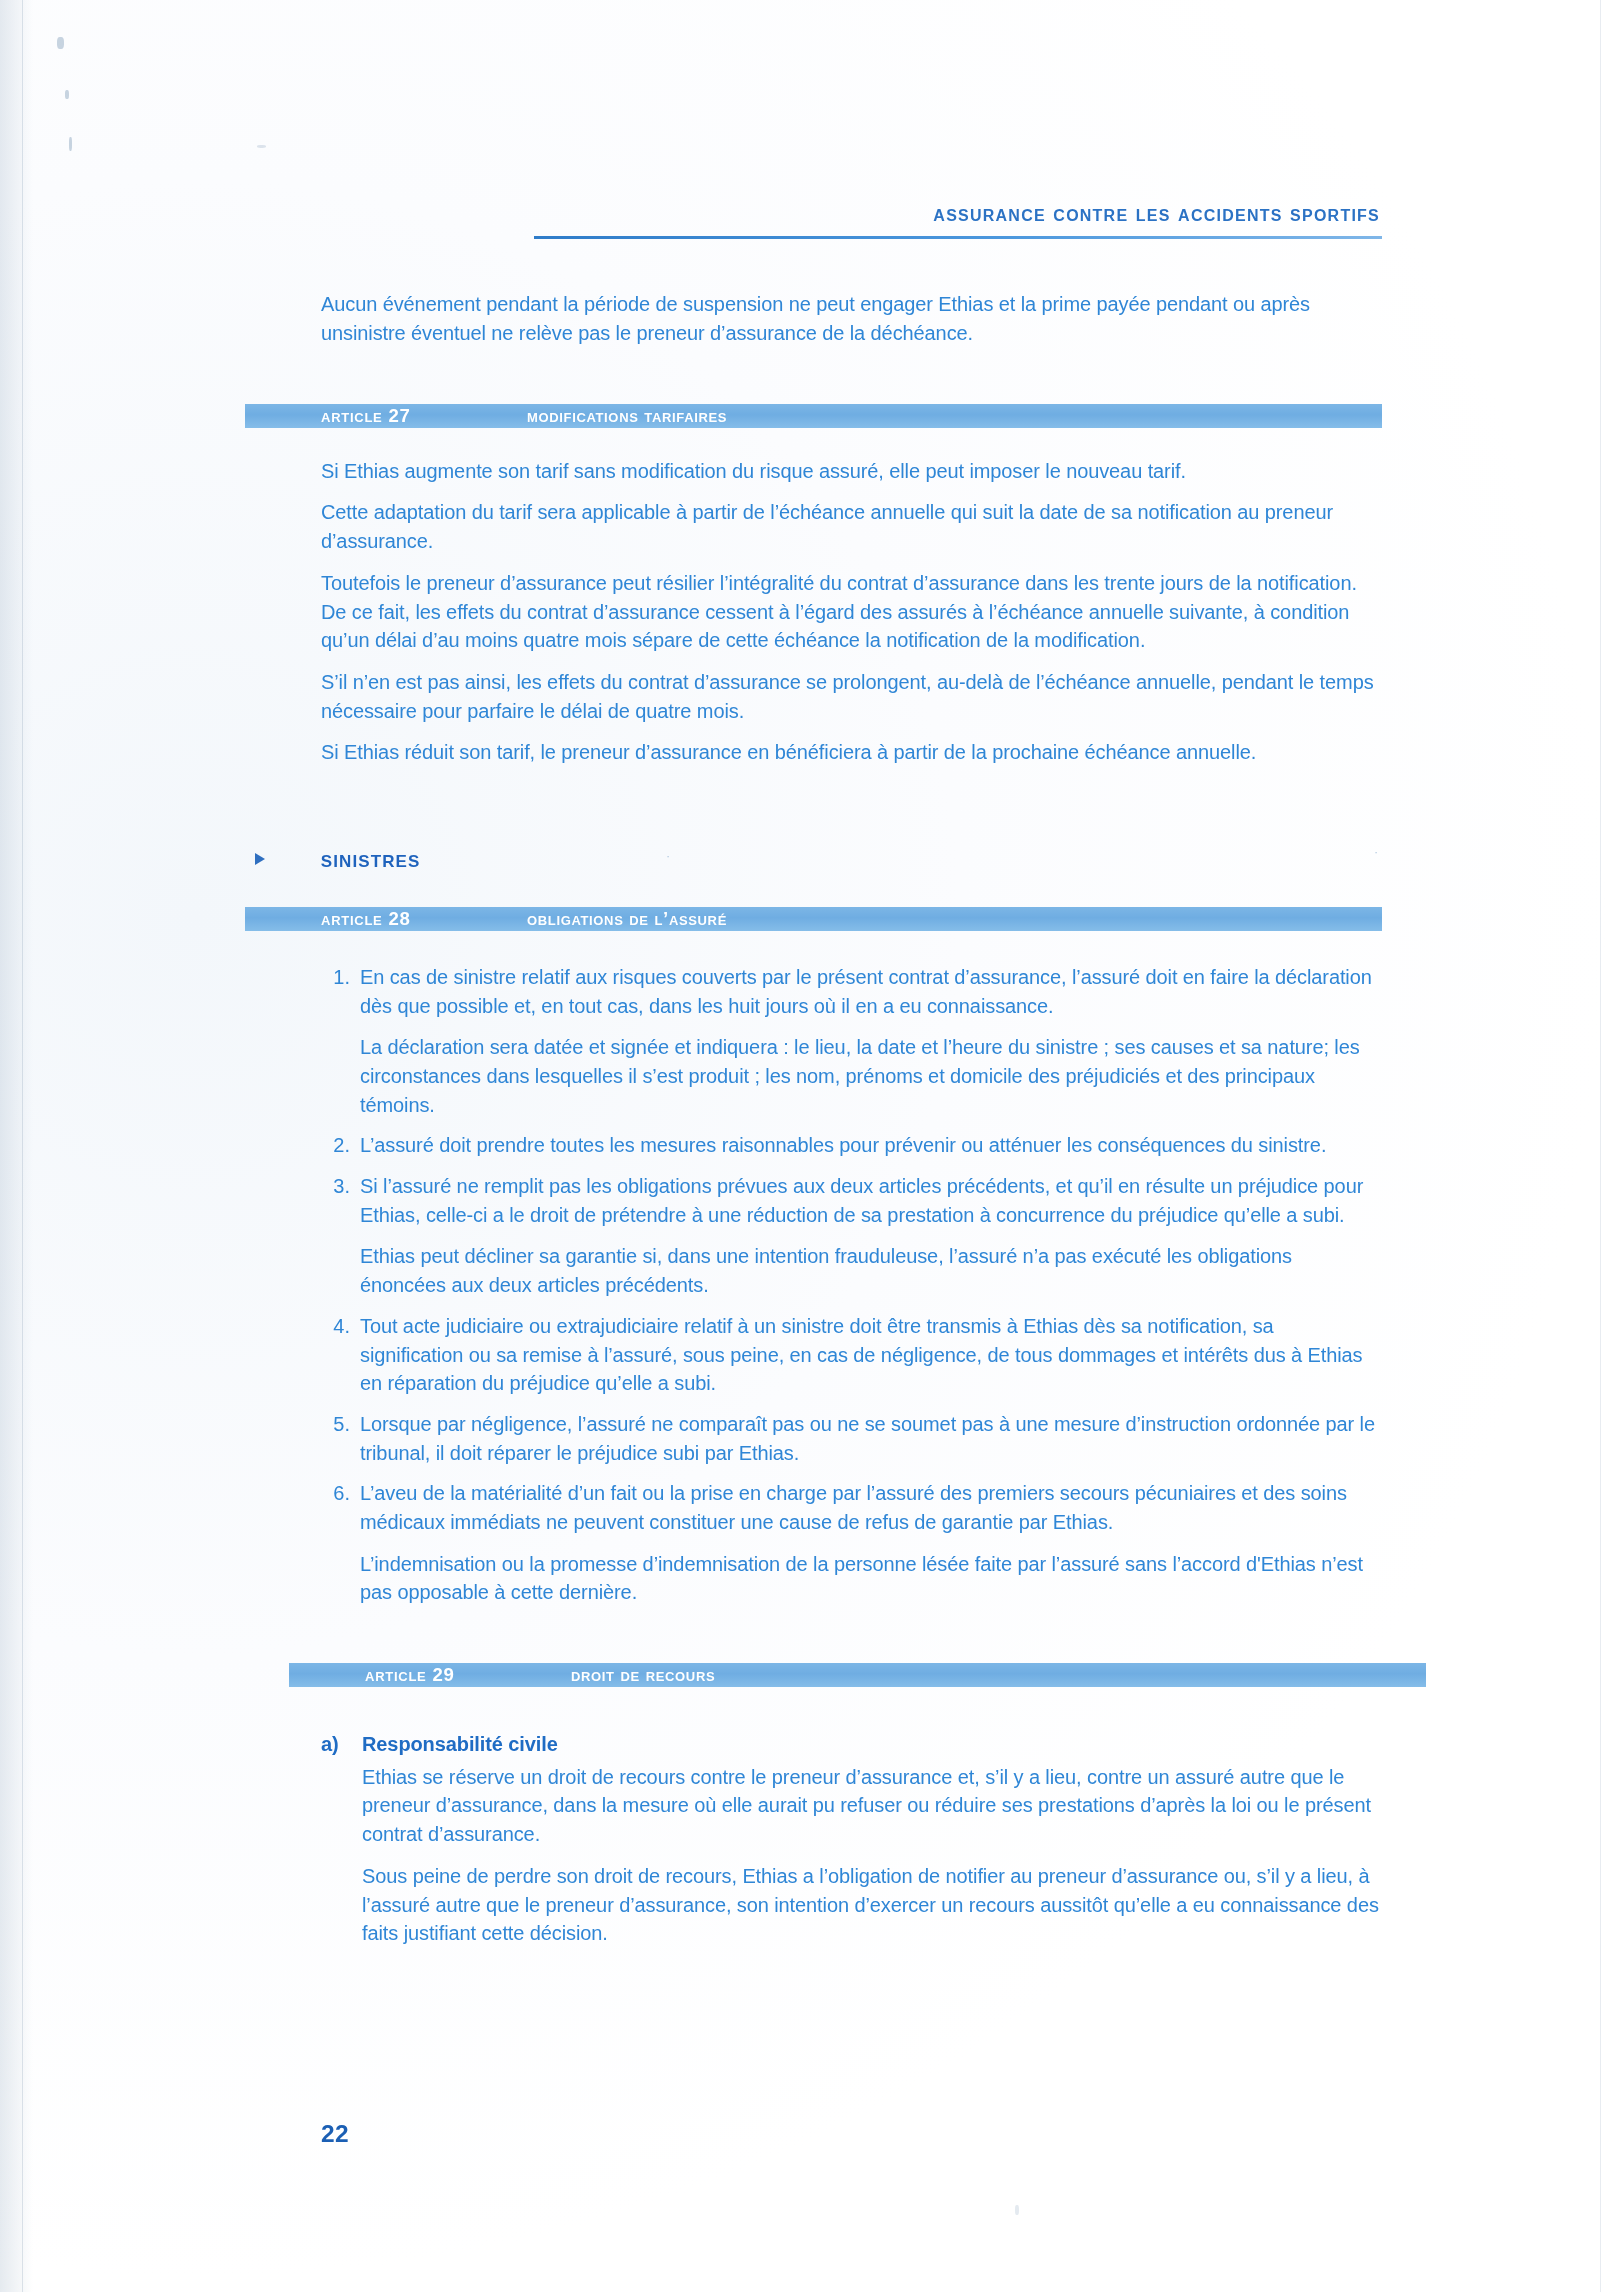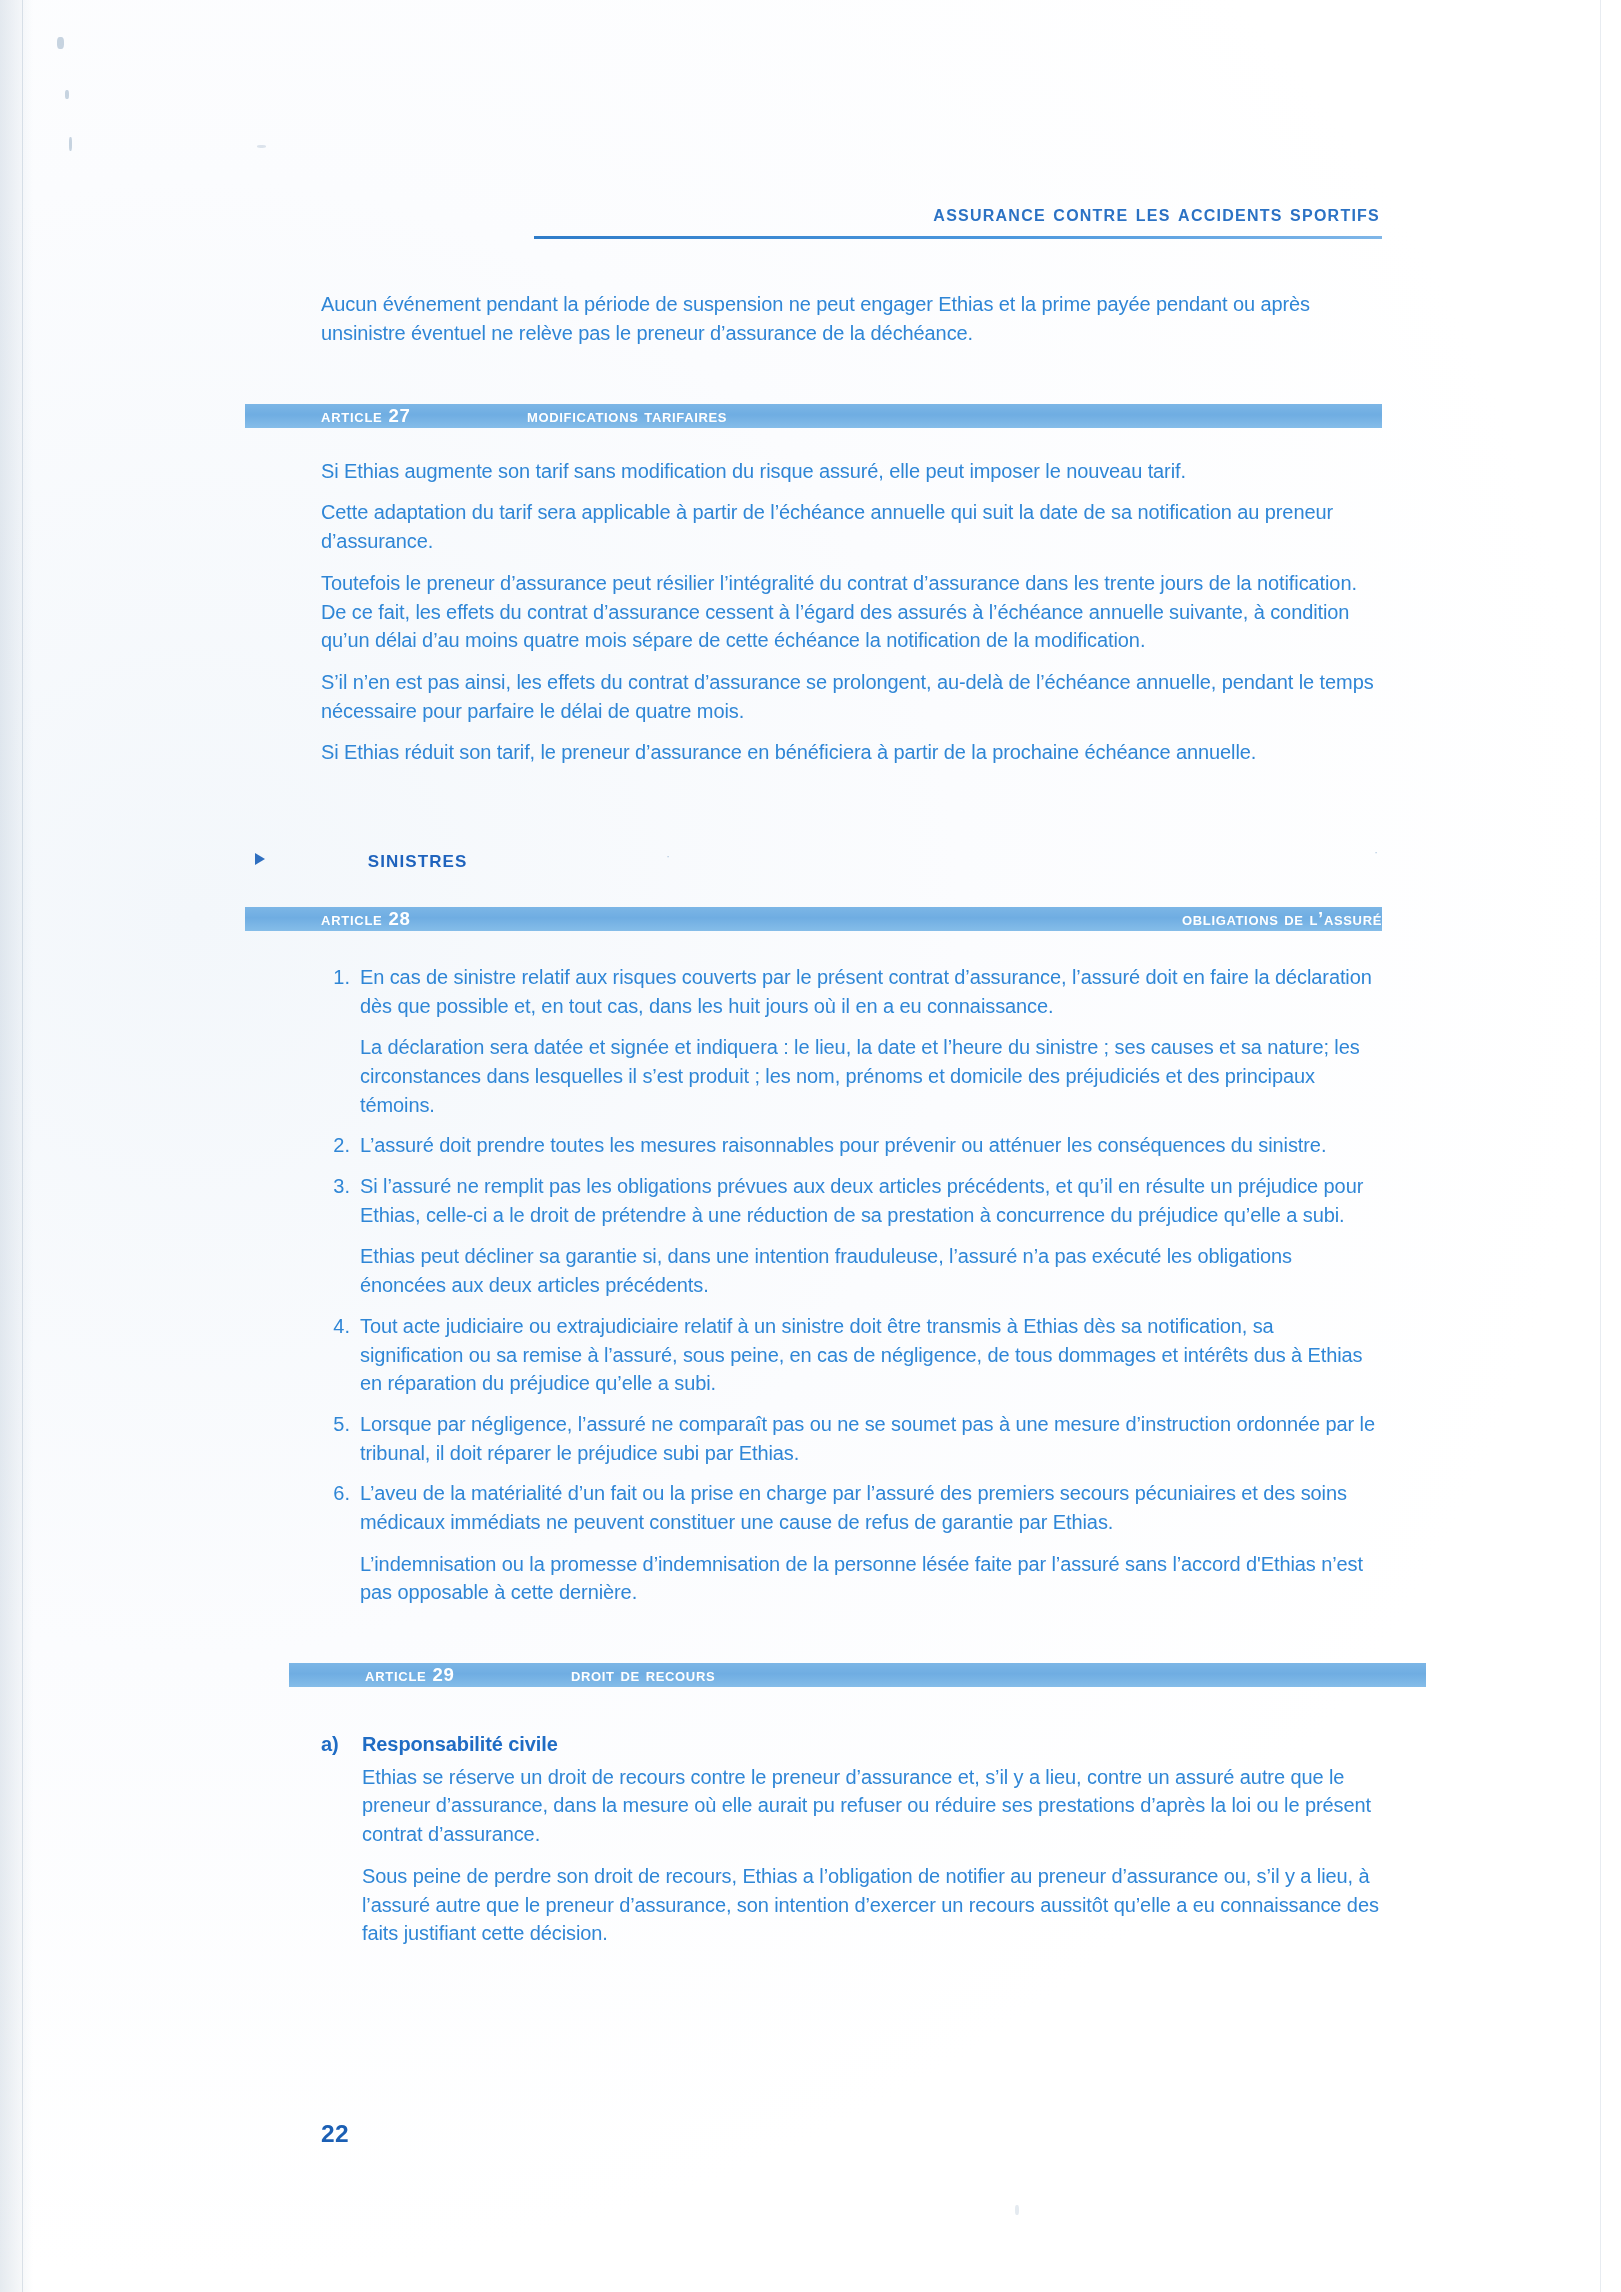--- a/index.html
+++ b/index.html
@@ -145,21 +145,20 @@
     margin-left: 9.8px;
     margin-right: 56px;
   }
   .section-title {
     font-size: 24.5px;
     font-weight: 700;
     color: #1f63bd;
     letter-spacing: .045em;
     font-variant: small-caps;
     text-transform: lowercase;
-    margin-left: 47px;
   }
   .stray-mark {
     position: absolute;
     color: rgba(120,160,200,.55);
     font-size: 12.7px;
   }
 
   
   ol.num-list {
     margin: 0;
@@ -255,21 +254,21 @@
       <p class="para">Si Ethias réduit son tarif, le preneur d’assurance en bénéficiera à partir de la prochaine échéance annuelle.</p>
     </div>
 
     <div class="section-heading" style="top:845px;">
       <span class="section-marker"></span>
       <span class="section-title">Sinistres</span>
       <span class="stray-mark" style="left:421px; top:3.9px;">·</span>
       <span class="stray-mark" style="left:1129px; top:0;">·</span>
     </div>
 
-    <div class="article-bar" style="top:907px;justify-content:space-between;">
+    <div class="article-bar" style="top:907px;">
       <span class="art-num">Article 28</span>
       <span class="art-name">Obligations de l’assuré</span>
     </div>
 
     <div class="body-block" style="top:963px;">
       <ol class="num-list">
 
         <li>
           <span class="li-marker">1.</span>
           <p class="para">En cas de sinistre relatif aux risques couverts par le présent contrat d’assurance, l’assuré doit en faire la déclaration dès que possible et, en tout cas, dans les huit jours où il en a eu connaissance.</p>

